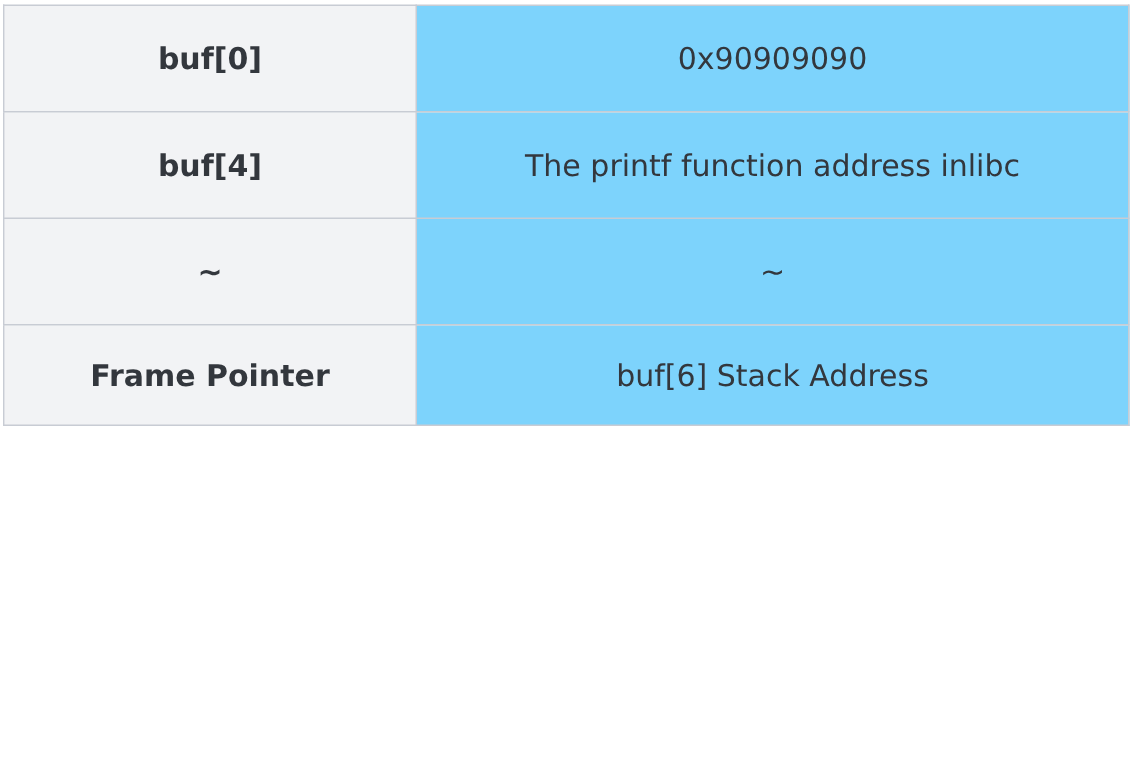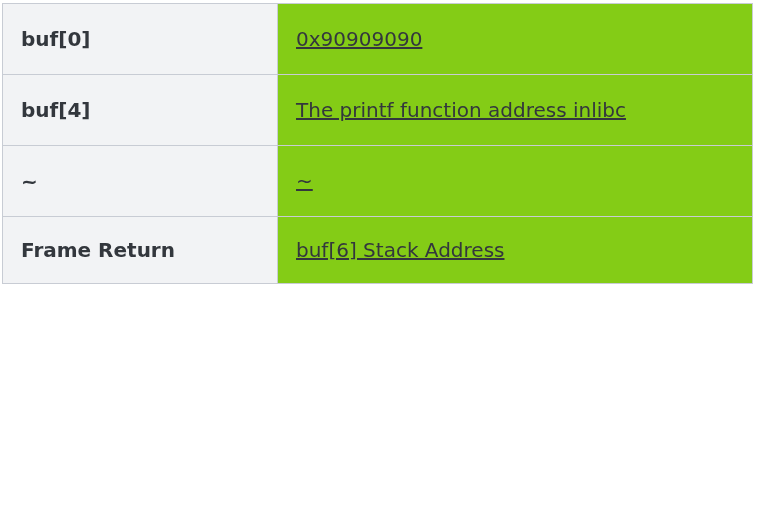--- a/index.html
+++ b/index.html
@@ -13,20 +13,21 @@
     height: 506px;
     font-family: "DejaVu Sans", "Liberation Sans", sans-serif;
     overflow: hidden;
   }
 
   .table-wrap {
     position: absolute;
     left: 2px;
     top: 3px;
     width: 750px;
+    text-align: center;
   }
 
   table.stack-table {
     border-collapse: collapse;
     table-layout: fixed;
     width: 750px;
     border: 1px solid #c8ccd4;
     background: #ffffff;
   }
 
@@ -49,26 +50,25 @@
     background: #f2f3f5;
     font-weight: bold;
     color: #2f3338;
     padding-left: 26px;
     padding-right: 8px;
     white-space: nowrap;
   }
 
   td.cell-value {
     width: 475px;
-    background: #84cc16;
+    background: #7dd3fc;
     font-weight: normal;
     color: #3a3f45;
     padding-left: 20px;
     white-space: nowrap;
-    text-decoration: underline;
   }
 
   tr.row-tall td { height: 71px; }
   tr.row-short td { height: 67px; }
 </style>
 </head>
 <body>
 
 <div class="table-wrap">
   <table class="stack-table">
@@ -79,18 +79,18 @@
         </tr>
         <tr class="row-tall">
           <td class="cell-label">buf[4]</td>
           <td class="cell-value">The printf function address inlibc</td>
         </tr>
         <tr class="row-tall">
           <td class="cell-label">~</td>
           <td class="cell-value">~</td>
         </tr>
         <tr class="row-short">
-          <td class="cell-label">Frame Return</td>
+          <td class="cell-label">Frame Pointer</td>
           <td class="cell-value">buf[6] Stack Address</td>
         </tr>
       </tbody>
   </table>
 </div>
 
 </body></html>

